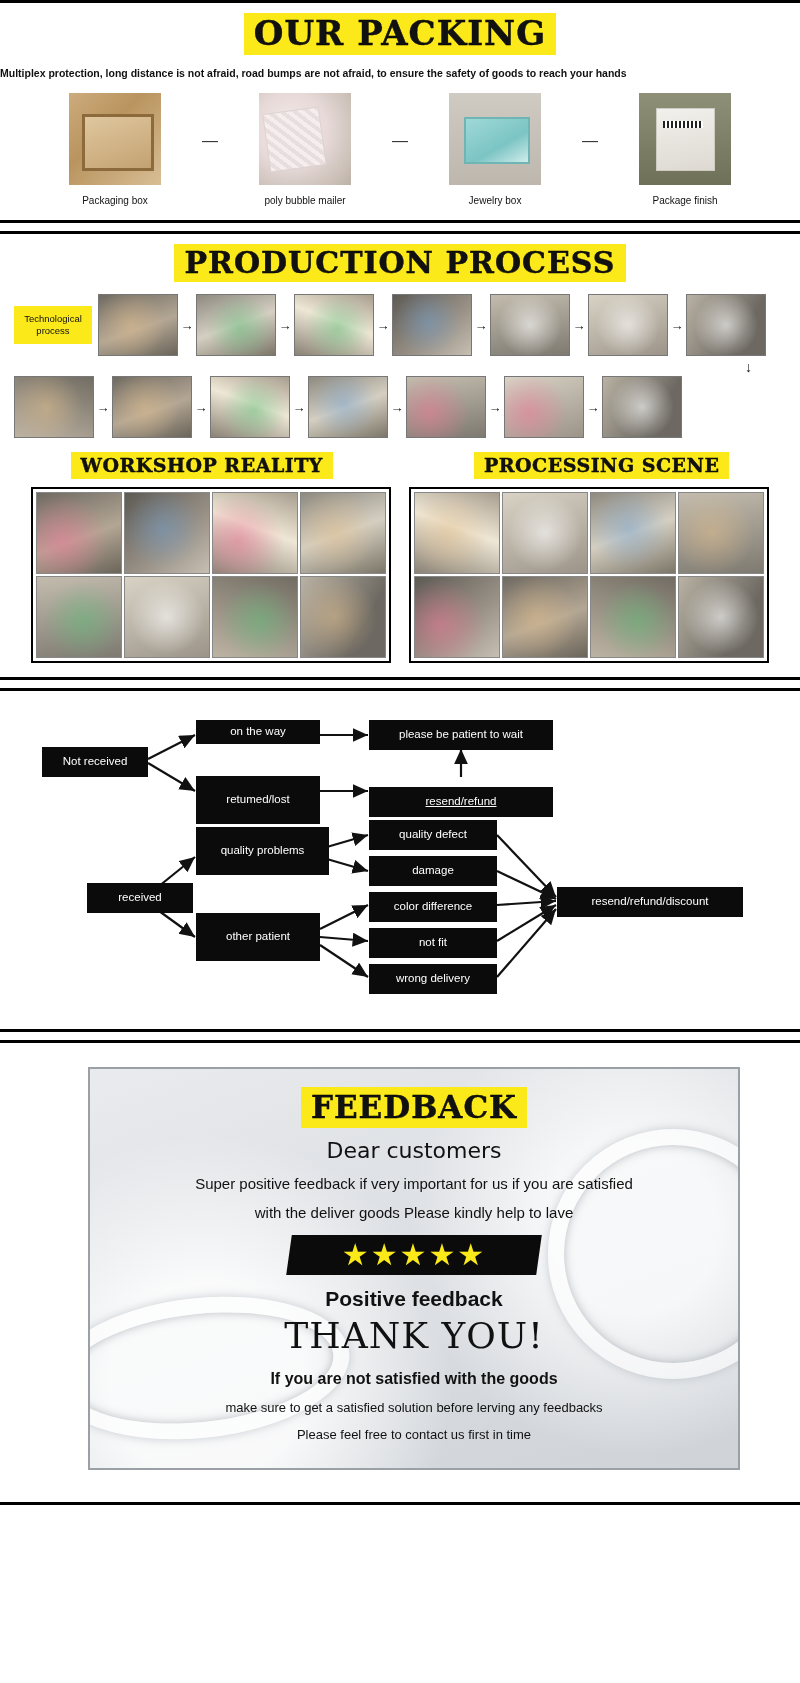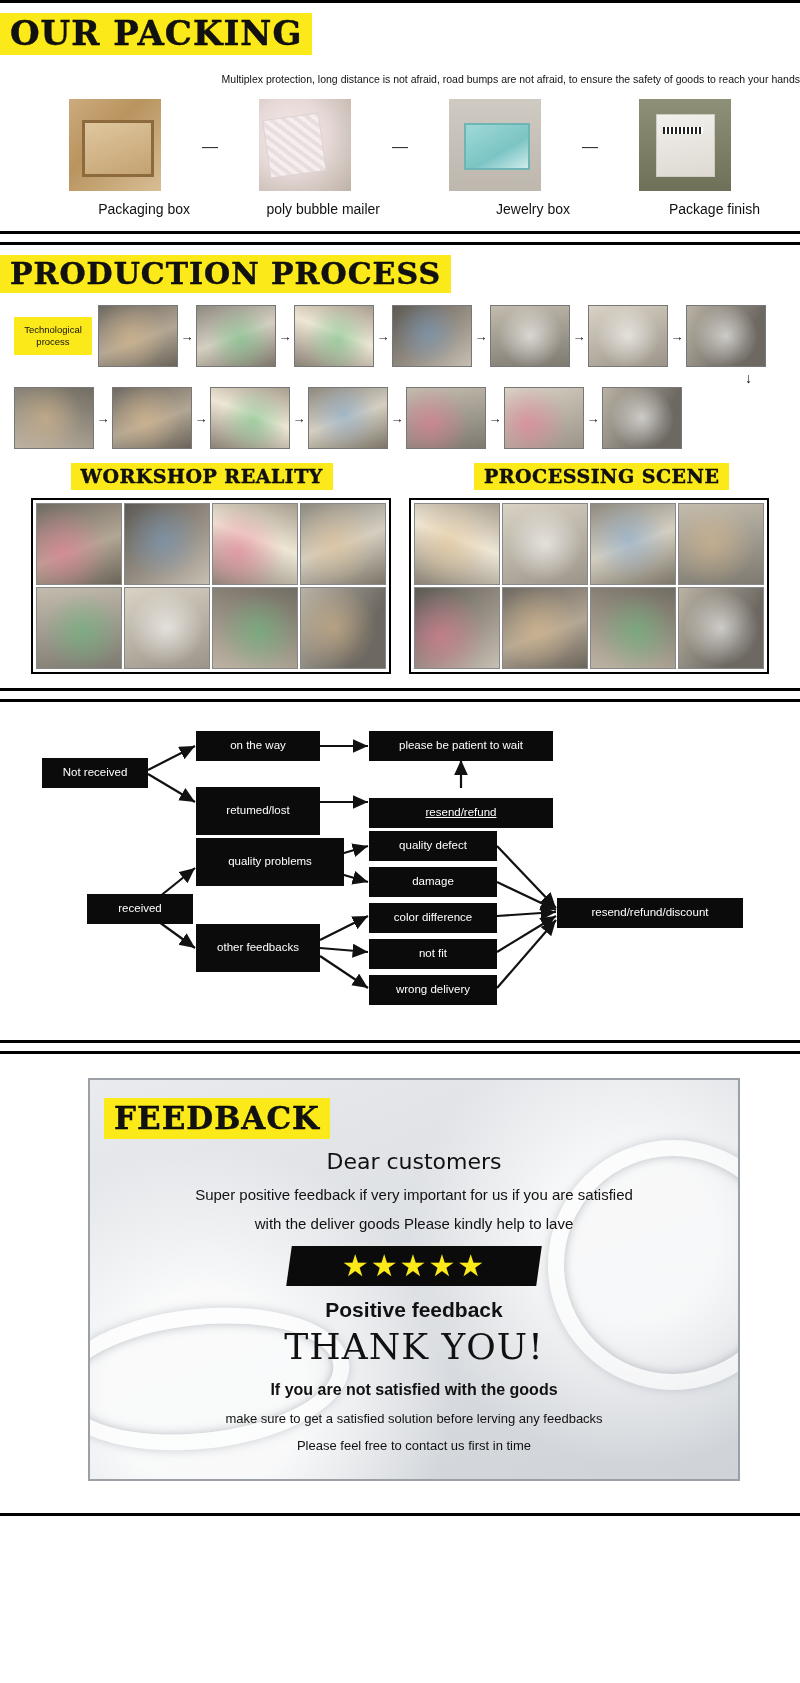--- a/index.html
+++ b/index.html
@@ -25,49 +25,50 @@
   .hl-title {
     display: inline-block;
     background: #fbe919;
     font-family: "DejaVu Serif", serif;
     font-weight: bold;
     letter-spacing: 1px;
     color: #111;
     padding: 2px 10px 3px 10px;
     -webkit-text-stroke: 0.4px #000;
   }
-  .title-row { text-align: left; }
+  .title-row { text-align: center; }
   .t-big { font-size: 34px; line-height: 1.1; }
   .t-mid { font-size: 30px; line-height: 1.1; }
   .t-small { font-size: 19px; letter-spacing: 0.5px; }
 
   .sub-line {
-    text-align: right;
+    text-align: left;
     font-size: 10.5px;
     color: #111;
-    margin-top: 18px;
+    margin-top: 12px;
+    font-weight: bold;
   }
 
   
   .pack-row {
     display: flex;
     align-items: flex-start;
     justify-content: center;
     gap: 0;
     margin-top: 14px;
   }
   .pack-item { width: 150px; text-align: center; }
   .pack-img {
     width: 92px; height: 92px;
     margin: 0 auto;
     border: 0;
     position: relative;
     overflow: hidden;
   }
-  .pack-cap { font-size: 14px; margin-top: 10px; color: #111; text-align: right; }
+  .pack-cap { font-size: 10px; margin-top: 10px; color: #111; }
   .dash {
     width: 40px;
     height: 56px;
     display: flex;
     align-items: center;
     justify-content: center;
     color: #333;
     font-size: 16px;
     margin-top: 20px;
   }
@@ -467,28 +468,28 @@
 
           <path d="M477,120 L536,182"></path>
           <path d="M477,156 L536,184"></path>
           <path d="M477,190 L536,186"></path>
           <path d="M477,226 L536,190"></path>
           <path d="M477,262 L536,194"></path>
         </g>
       </svg>
 
       <div class="node" style="left:22px;  top:32px;  width:106px; height:30px;">Not received</div>
-      <div class="node" style="left:176px; top:5px;   width:124px; height:30px;">on the way</div>
+      <div class="node" style="left:176px; top:5px;   width:124px; height:24px;">on the way</div>
       <div class="node" style="left:176px; top:61px;  width:124px; height:48px;">retumed/lost</div>
       <div class="node" style="left:349px; top:5px;   width:184px; height:30px;">please be patient to wait</div>
       <div class="node" style="left:349px; top:72px;  width:184px; height:30px;text-decoration:underline;">resend/refund</div>
 
       <div class="node" style="left:22px;  top:168px; width:106px; height:30px;margin-left:45px;">received</div>
-      <div class="node" style="left:176px; top:112px; width:148px; height:48px;">quality problems</div>
-      <div class="node" style="left:176px; top:198px; width:124px; height:48px;">other feedbacks</div>
+      <div class="node" style="left:176px; top:112px; width:133px; height:48px;">quality problems</div>
+      <div class="node" style="left:176px; top:198px; width:124px; height:48px;">other patient</div>
 
       <div class="node" style="left:349px; top:105px; width:128px; height:30px;">quality defect</div>
       <div class="node" style="left:349px; top:141px; width:128px; height:30px;">damage</div>
       <div class="node" style="left:349px; top:177px; width:128px; height:30px;">color difference</div>
       <div class="node" style="left:349px; top:213px; width:128px; height:30px;">not fit</div>
       <div class="node" style="left:349px; top:249px; width:128px; height:30px;">wrong delivery</div>
 
       <div class="node" style="left:537px; top:172px; width:186px; height:30px;">resend/refund/discount</div>
     </div>
   </div>

